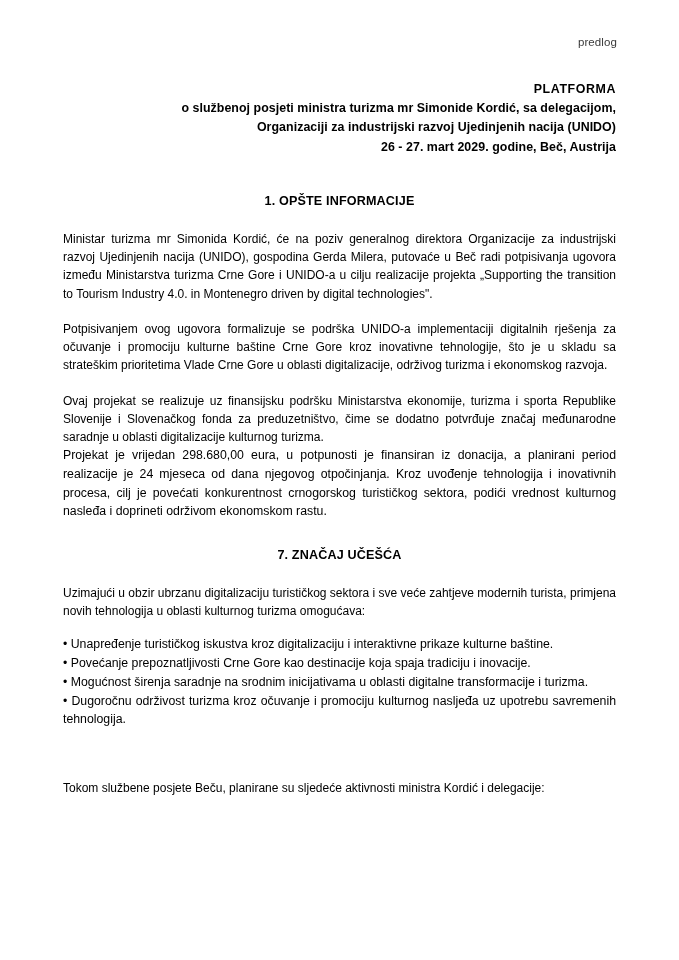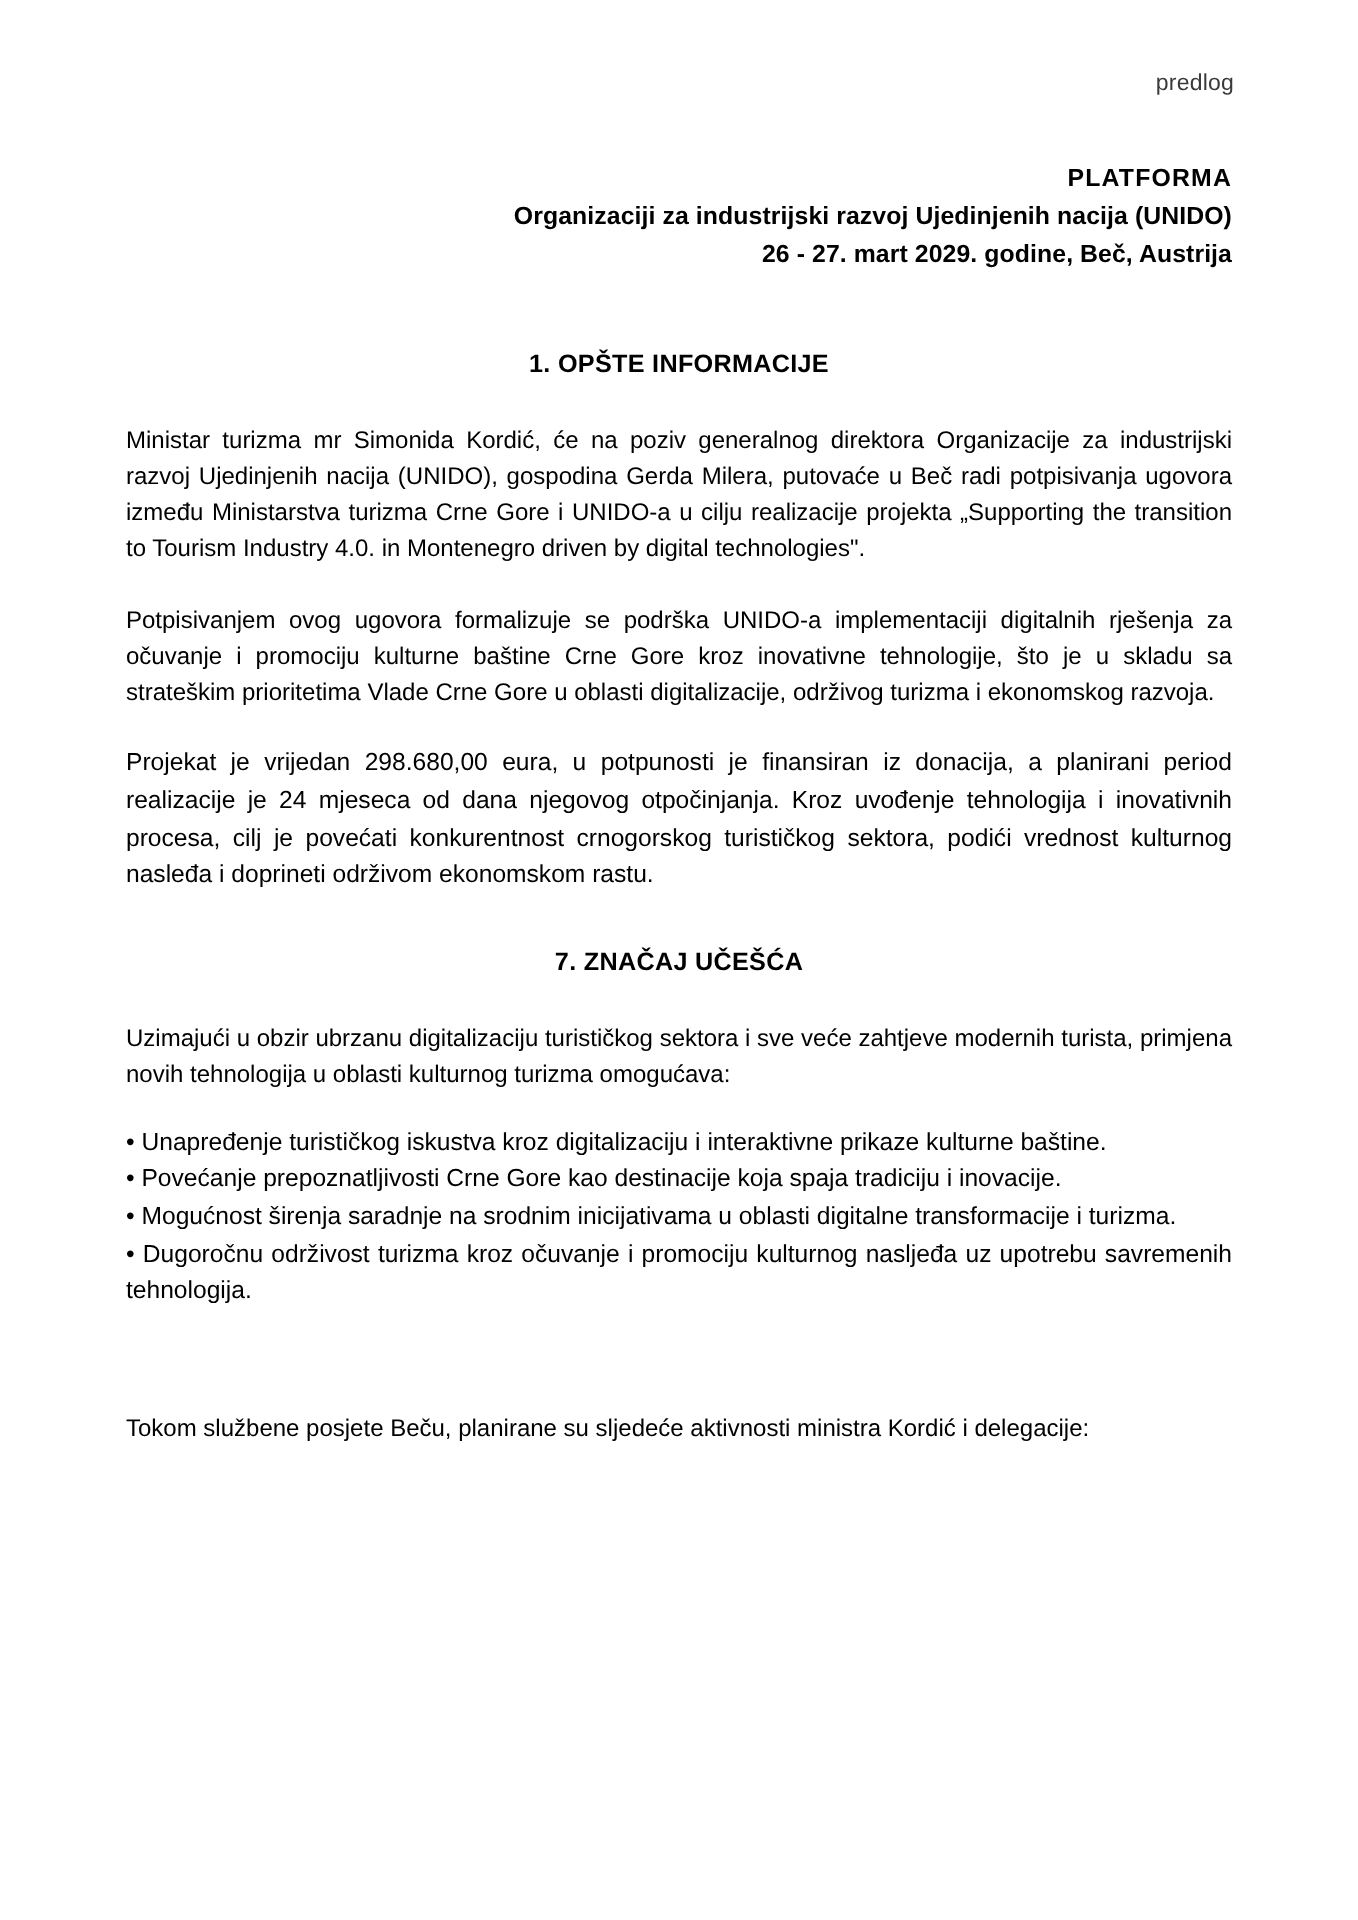--- a/index.html
+++ b/index.html
@@ -86,33 +86,35 @@
 <body>
 
 <div class="page">
 
   <div class="corner-note">predlog</div>
 
   <div class="content">
 
     <div class="title-block">
       <div class="t-main">PLATFORMA</div>
+      <div>o službenoj posjeti ministra turizma mr Simonide Kordić, sa delegacijom,</div>
       <div>Organizaciji za industrijski razvoj Ujedinjenih nacija (UNIDO)</div>
       <div>26 - 27. mart 2029. godine, Beč, Austrija</div>
     </div>
 
     <div class="sp-title-to-s1"></div>
 
     <div class="section-heading">1. OPŠTE INFORMACIJE</div>
     <div class="sp-heading-to-para"></div>
 
     <p class="para">Ministar turizma mr Simonida Kordić, će na poziv generalnog direktora Organizacije za industrijski razvoj Ujedinjenih nacija (UNIDO), gospodina Gerda Milera, putovaće u Beč radi potpisivanja ugovora između Ministarstva turizma Crne Gore i UNIDO-a u cilju realizacije projekta „Supporting the transition to Tourism Industry 4.0. in Montenegro driven by digital technologies".</p>
     <div class="sp-para"></div>
     <p class="para">Potpisivanjem ovog ugovora formalizuje se podrška UNIDO-a implementaciji digitalnih rješenja za očuvanje i promociju kulturne baštine Crne Gore kroz inovativne tehnologije, što je u skladu sa strateškim prioritetima Vlade Crne Gore u oblasti digitalizacije, održivog turizma i ekonomskog razvoja.</p>
     <div class="sp-para"></div>
+    <p class="para">Ovaj projekat se realizuje uz finansijsku podršku Ministarstva ekonomije, turizma i sporta Republike Slovenije i Slovenačkog fonda za preduzetništvo, čime se dodatno potvrđuje značaj međunarodne saradnje u oblasti digitalizacije kulturnog turizma.</p>
     <p class="para-tight">Projekat je vrijedan 298.680,00 eura, u potpunosti je finansiran iz donacija, a planirani period realizacije je 24 mjeseca od dana njegovog otpočinjanja. Kroz uvođenje tehnologija i inovativnih procesa, cilj je povećati konkurentnost crnogorskog turističkog sektora, podići vrednost kulturnog nasleđa i doprineti održivom ekonomskom rastu.</p>
 
     <div class="sp-s1-to-s2"></div>
 
     <div class="section-heading">7. ZNAČAJ UČEŠĆA</div>
     <div class="sp-heading-to-para"></div>
 
     <p class="para">Uzimajući u obzir ubrzanu digitalizaciju turističkog sektora i sve veće zahtjeve modernih turista, primjena novih tehnologija u oblasti kulturnog turizma omogućava:</p>
 
     <div class="sp-list-gap"></div>

